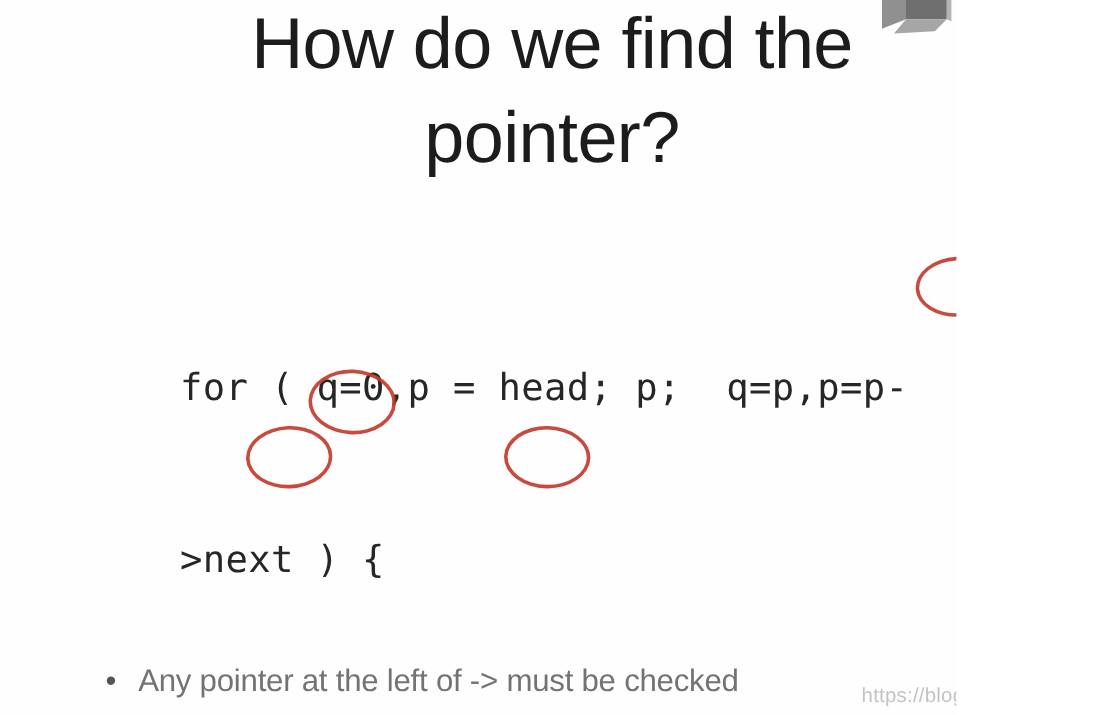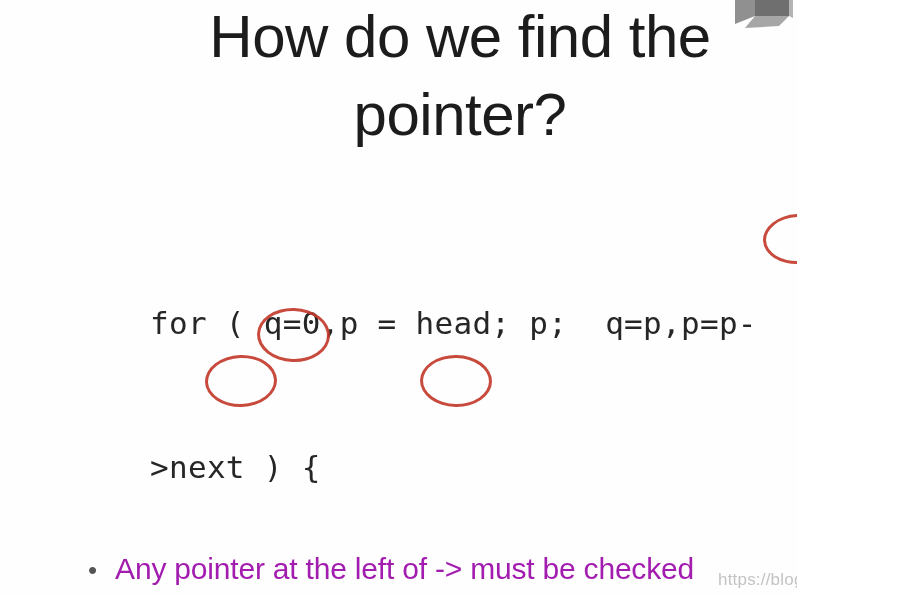--- a/index.html
+++ b/index.html
@@ -81,23 +81,23 @@
   }
   #bullet-dot {
     font-size: 26px;
     line-height: 1;
     margin-right: 18px;
     color: #555;
   }
   #bullet-text {
     font-family: "Liberation Sans", sans-serif;
     font-weight: 400;
-    font-size: 30px;
+    font-size: 26px;
     letter-spacing: -0.2px;
-    color: #a21caf;
+    color: #737373;
     white-space: nowrap;
   }
 
   
   #watermark {
     position: absolute;
     left: 718px;
     top: 570px;
     font-family: "Liberation Sans", sans-serif;
     font-size: 17px;

